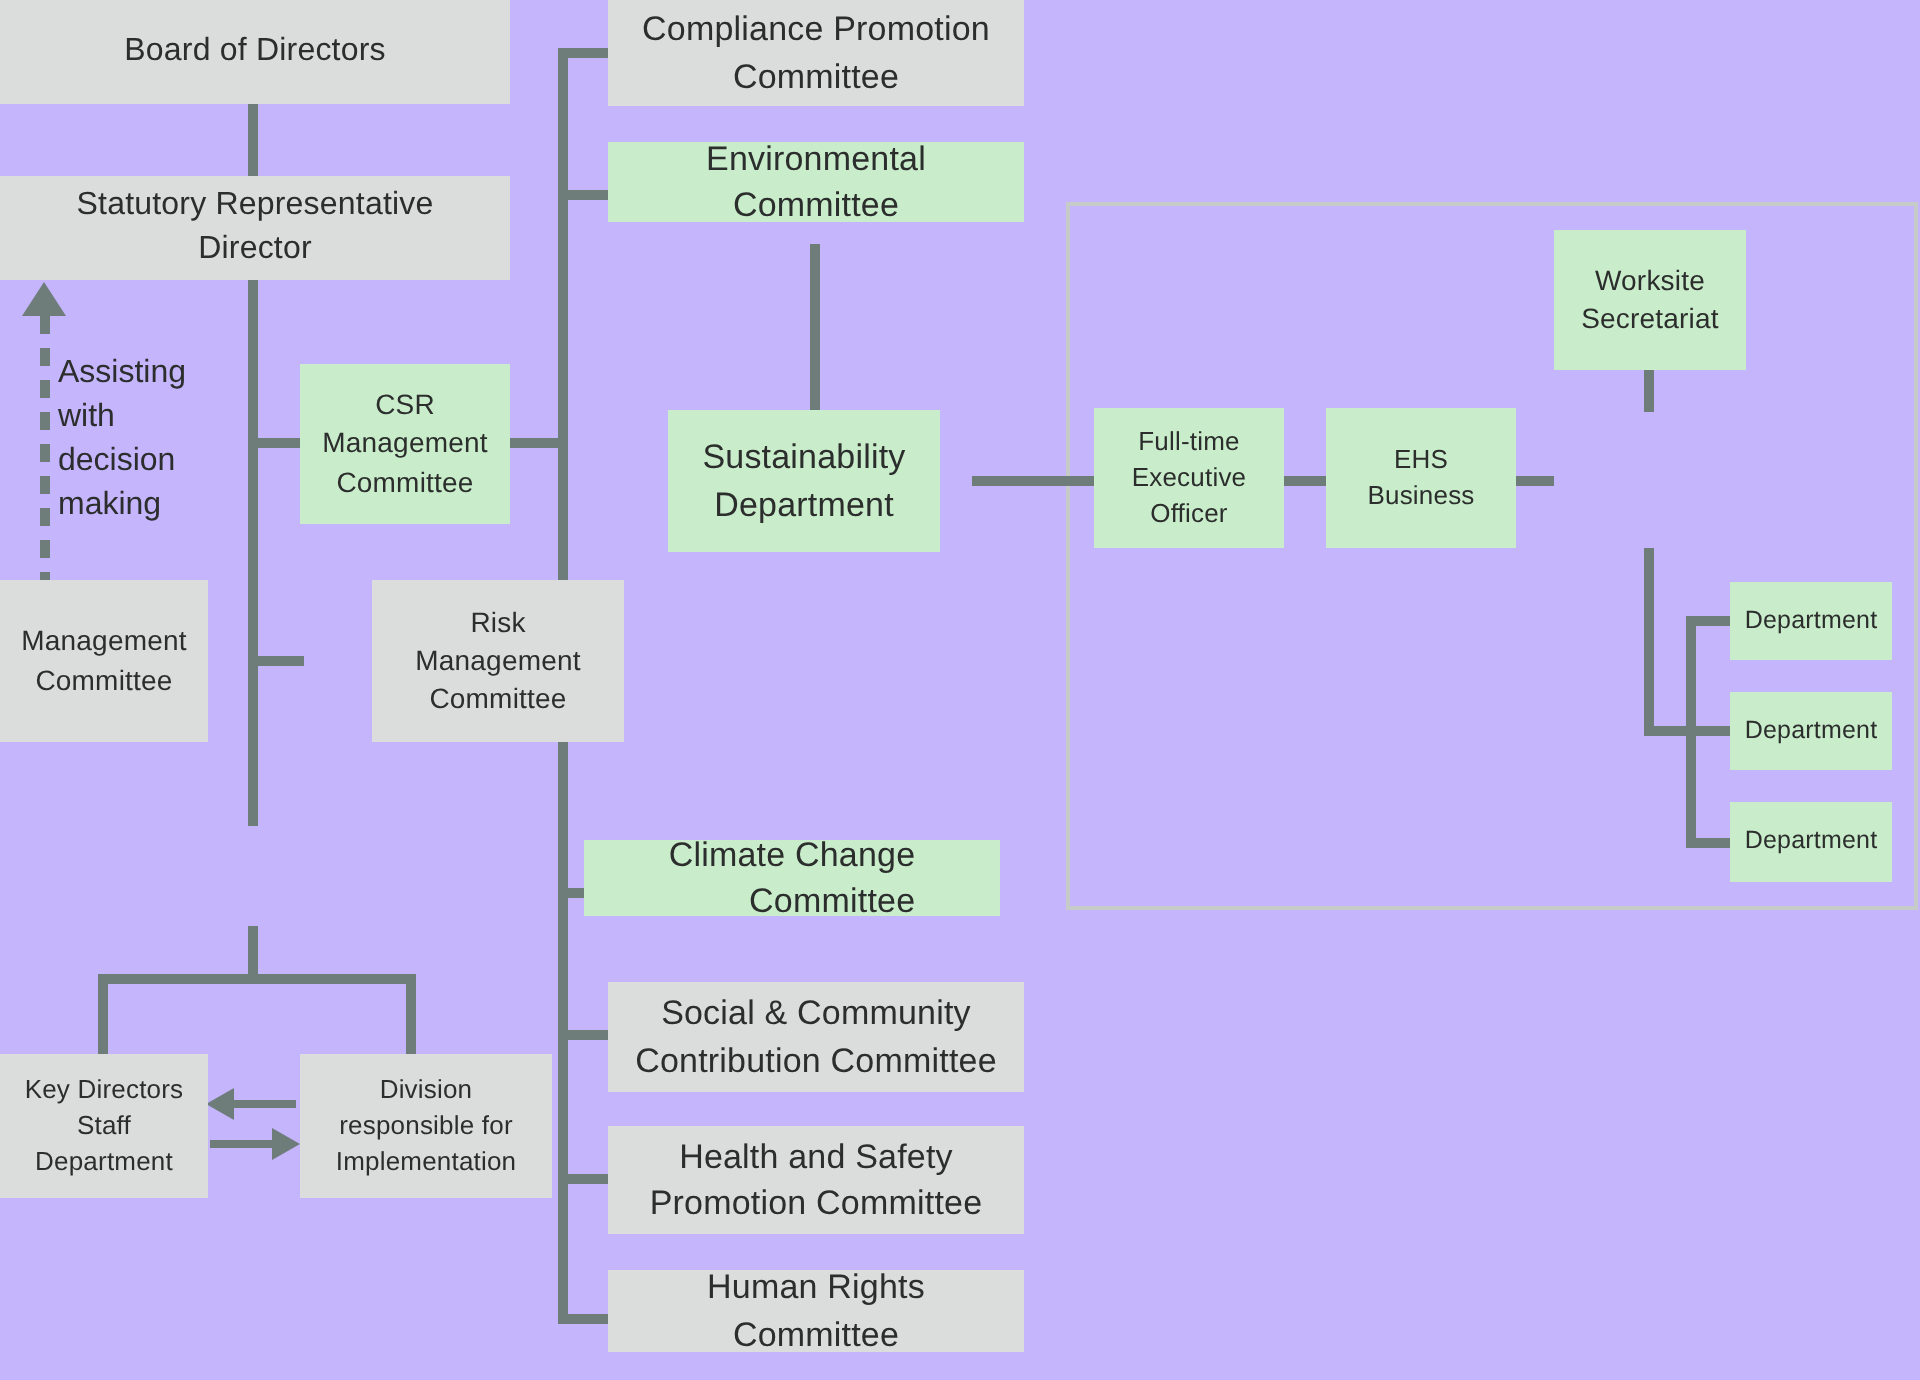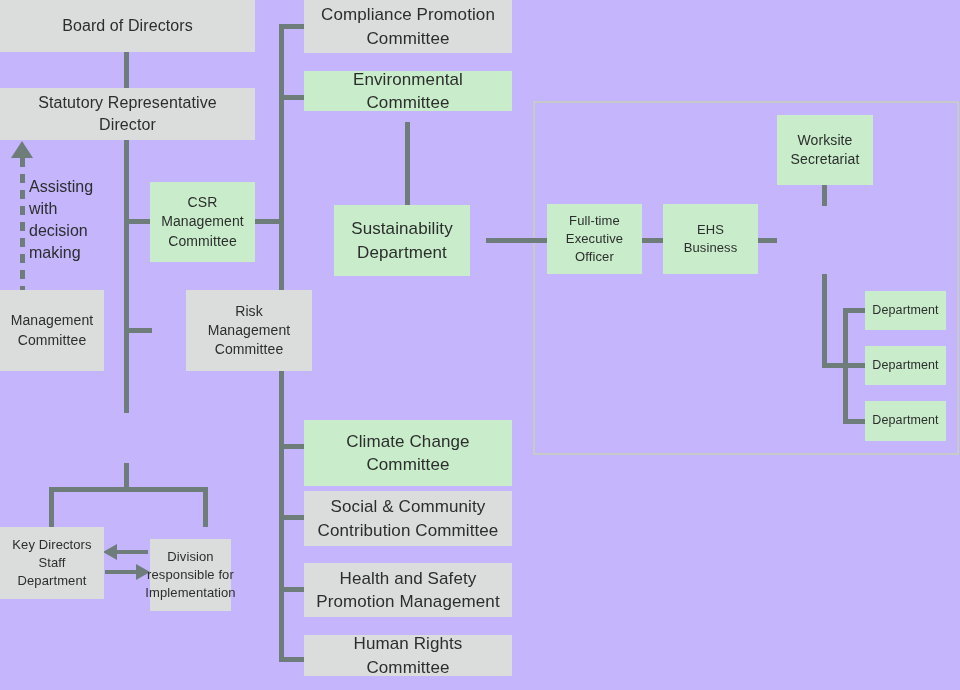--- a/index.html
+++ b/index.html
@@ -85,41 +85,41 @@
 Management
 Committee</div>
   <div class="node gray fs14" style="left:150px;top:290px;width:126px;height:81px;margin-left:36px;">Risk
 Management
 Committee</div>
   <div class="node gray fs14" style="left:0;top:290px;width:104px;height:81px;">Management
 Committee</div>
   <div class="node gray fs13" style="left:0;top:527px;width:104px;height:72px;">Key Directors
 Staff
 Department</div>
-  <div class="node gray fs13" style="left:150px;top:539px;width:81px;height:72px;">Division
+  <div class="node gray fs13" style="left:150px;top:527px;width:126px;height:72px;">Division
 responsible for
 Implementation</div>
 
   <div class="note fs16" style="left:29px;top:176px;width:90px;">Assisting
 with
 decision
 making</div>
 
   <div class="node gray fs15" style="left:304px;top:0;width:208px;height:53px;">Compliance Promotion
 Committee</div>
   <div class="node green fs15" style="left:304px;top:71px;width:208px;height:40px;">Environmental
 Committee</div>
   <div class="node green fs15" style="left:334px;top:205px;width:136px;height:71px;">Sustainability
 Department</div>
-  <div class="node green fs15" style="left:304px;top:420px;width:208px;height:66px;">Climate Change
+  <div class="node green fs15" style="left:292px;top:420px;width:208px;height:38px;text-align:right;">Climate Change
 Committee</div>
   <div class="node gray fs15" style="left:304px;top:491px;width:208px;height:55px;">Social &amp; Community
 Contribution Committee</div>
   <div class="node gray fs15" style="left:304px;top:563px;width:208px;height:54px;">Health and Safety
-Promotion Management</div>
+Promotion Committee</div>
   <div class="node gray fs15" style="left:304px;top:635px;width:208px;height:41px;">Human Rights
 Committee</div>
 
   <div class="node green fs13" style="left:547px;top:204px;width:95px;height:70px;">Full-time
 Executive
 Officer</div>
   <div class="node green fs14" style="left:777px;top:115px;width:96px;height:70px;">Worksite
 Secretariat</div>
   <div class="node green fs13" style="left:663px;top:204px;width:95px;height:70px;">EHS
 Business</div>

